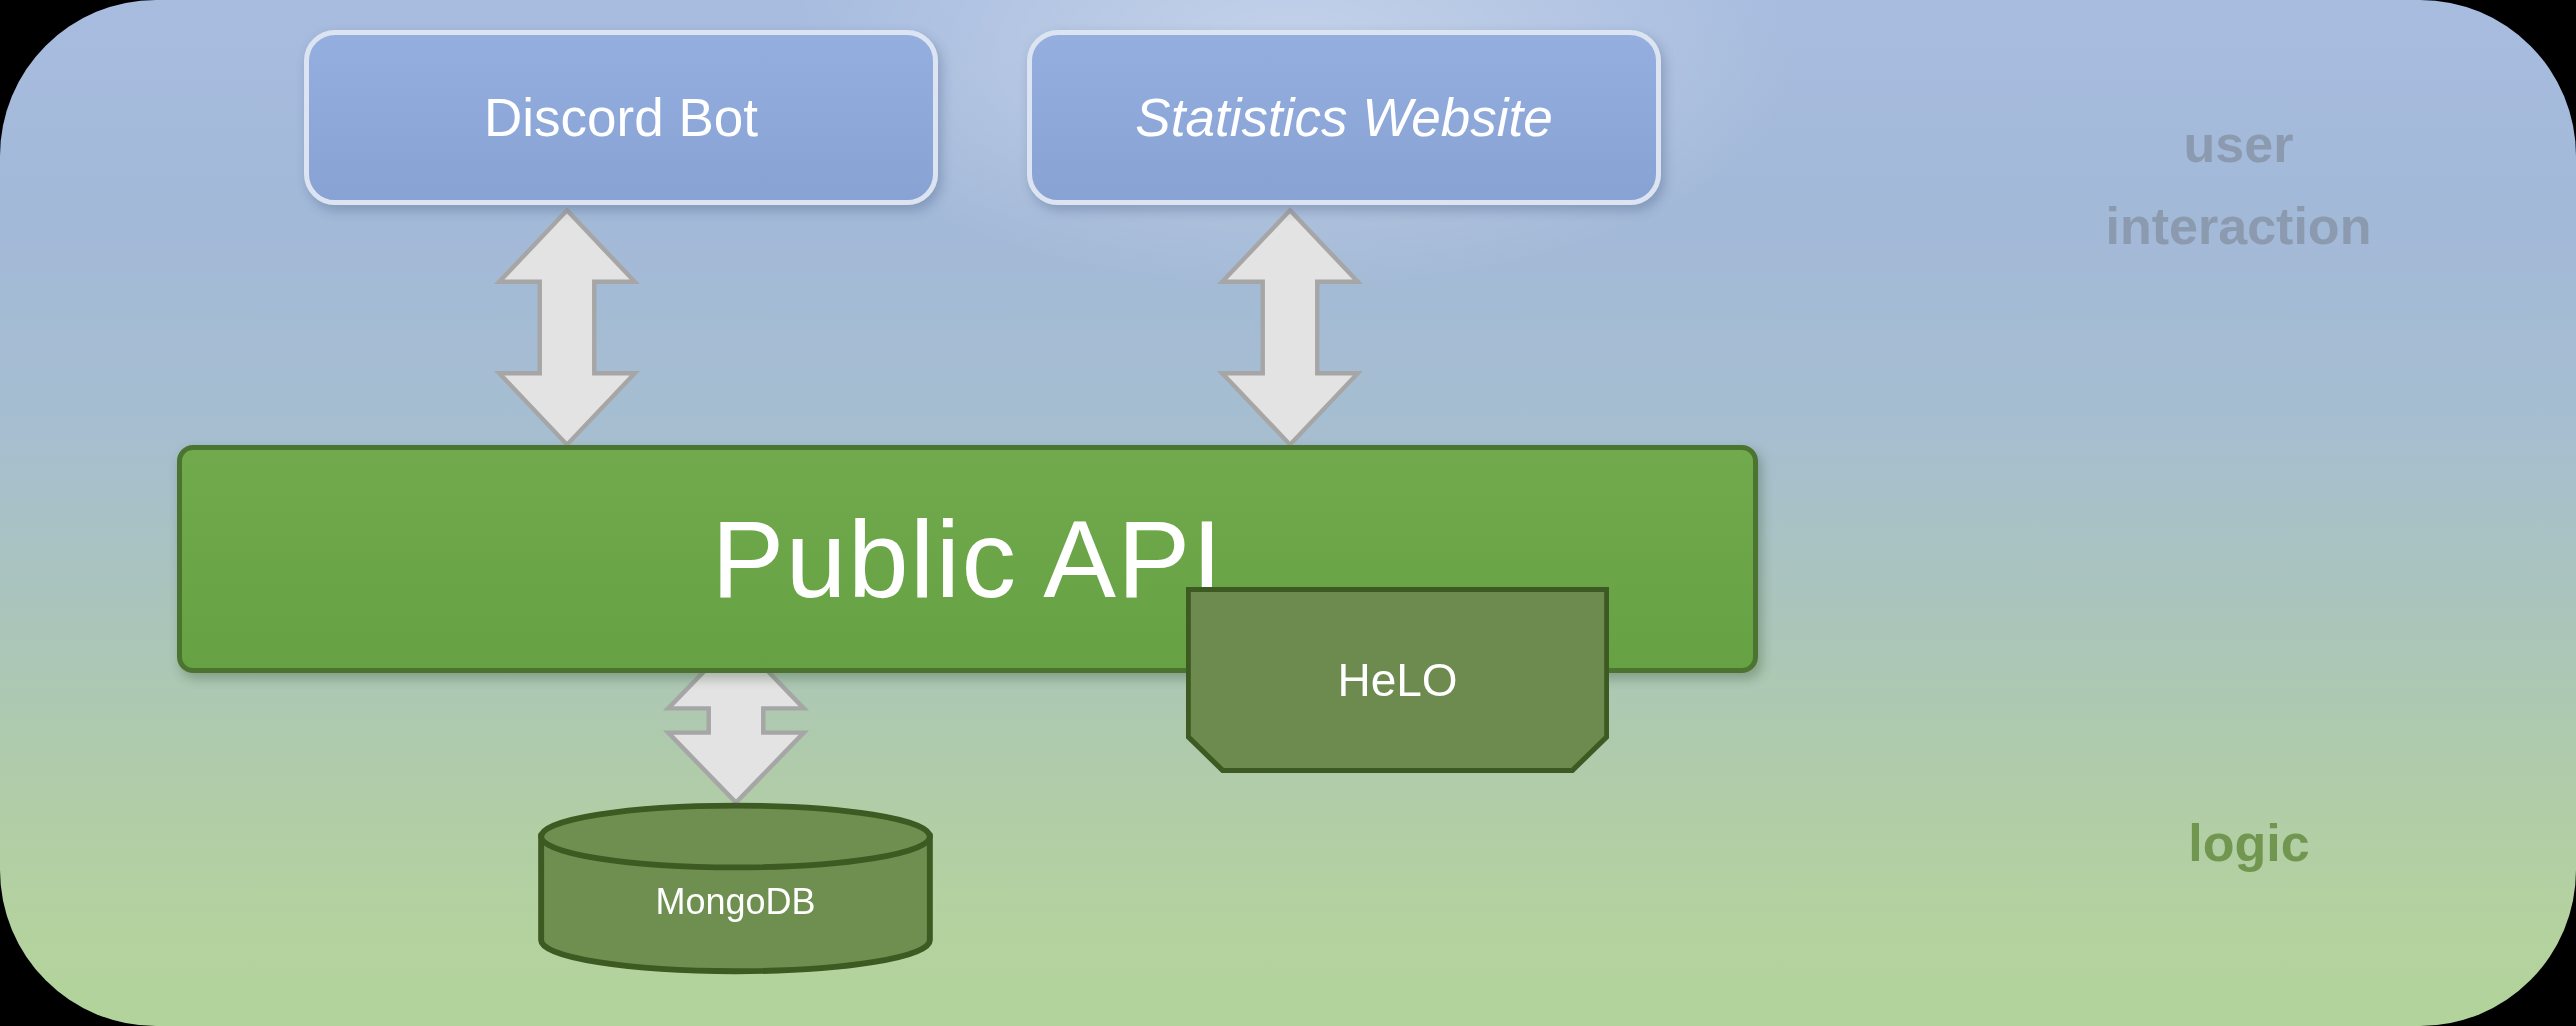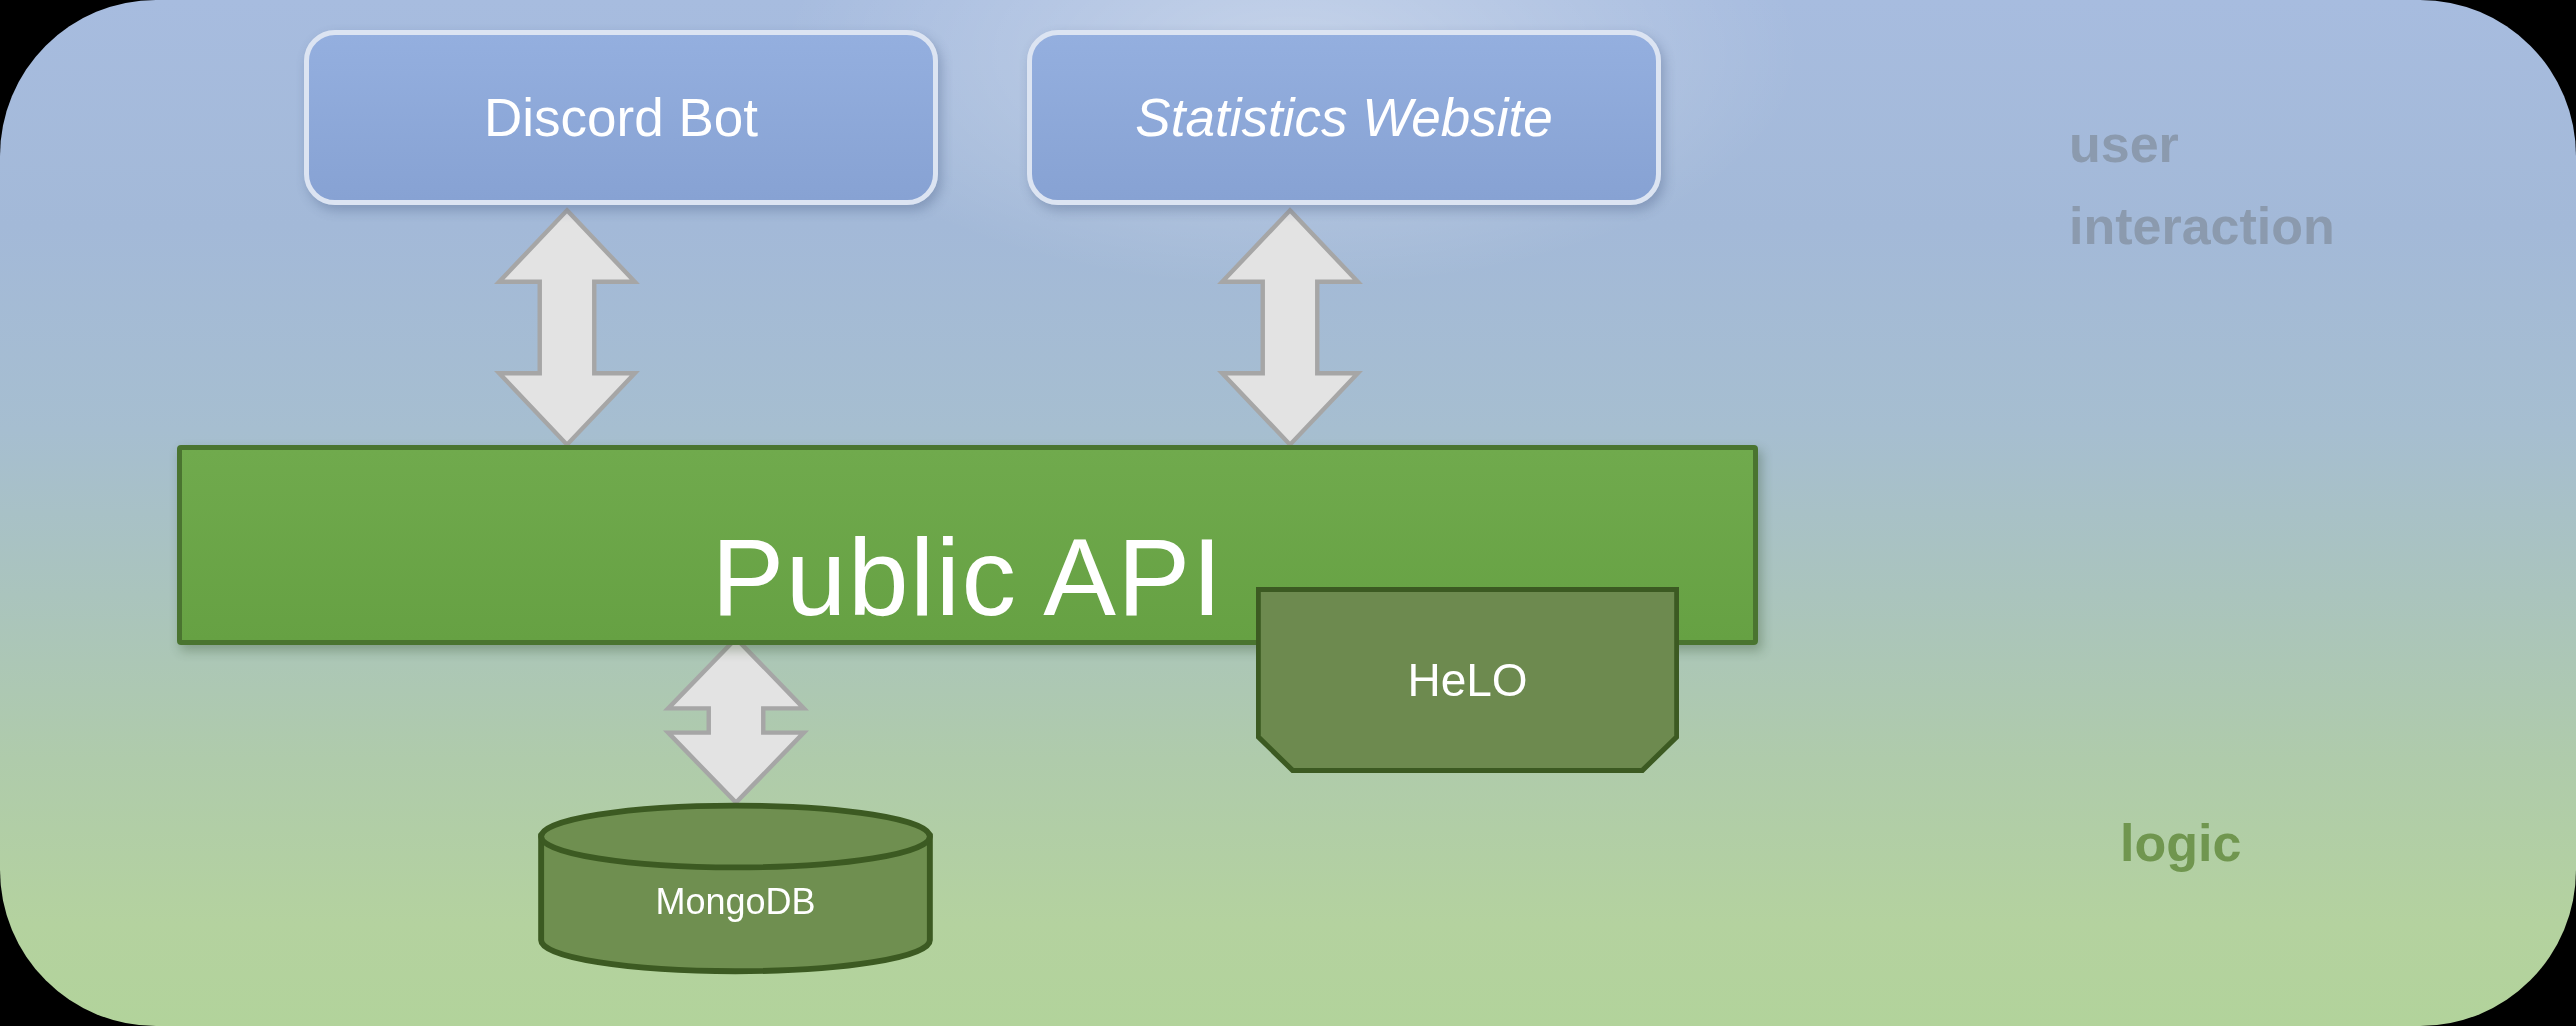--- a/index.html
+++ b/index.html
@@ -55,47 +55,46 @@
     box-shadow: 3.7px 5.2px 10.3px rgba(60, 80, 120, 0.30);
     font-size: 53px;
   }
   #node-discord { left: 304px; }
   #node-stats   { left: 1027px; font-style: italic; }
 
   .node.green {
     left: 177px;
     top: 445px;
     width: 1581px;
-    height: 200px;
+    height: 228px;
     border: 5.9px solid var(--green-border, #4a7430);
-    border-radius: 4px;
+    border-radius: 16px;
     background: linear-gradient(180deg, var(--green-fill-top, #70aa4d), var(--green-fill-bottom, #66a143));
     box-shadow: 3.7px 5.9px 10.3px rgba(40, 70, 30, 0.30);
     font-size: 109px;
     font-weight: 300;
     letter-spacing: 1.5px;
-    align-items: flex-end;
   }
 
   
   svg.arrow { position: absolute; overflow: visible; }
   #arrow-discord-api { left: 497px;  top: 208px; }
   #arrow-stats-api   { left: 1220px; top: 208px; }
   #arrow-api-mongo   { left: 666px;  top: 636px; }
   svg.arrow polygon {
     fill: var(--arrow-fill, #e3e3e3);
     stroke: var(--arrow-stroke, #a6a6a6);
     stroke-width: 6;
     stroke-linejoin: miter;
   }
 
   
   .helo-wrap {
     position: absolute;
-    left: 1256px; top: 587px;
+    left: 1186px; top: 587px;
     width: 423px; height: 186px;
   }
   .helo-wrap svg { position: absolute; left: 0; top: 0; }
   .helo-wrap svg polygon {
     fill: var(--olive-fill, #6d8a4f);
     stroke: var(--olive-border, #3c5a22);
     stroke-width: 7;
     stroke-linejoin: miter;
   }
   .helo-label {
@@ -132,20 +131,21 @@
     align-items: center;
     justify-content: center;
     color: var(--text-white, #ffffff);
     font-size: 36px;
   }
 
   
   .region-label {
     position: absolute;
     font-weight: bold;
+    text-align: center;
   }
   .ui-label {
     left: 2069px; top: 103px;
     width: 339px;
     font-size: 52px;
     line-height: 82px;
     color: var(--label-blue-gray, #8b9aae);
   }
   .logic-label {
     left: 2120px; top: 794px;

